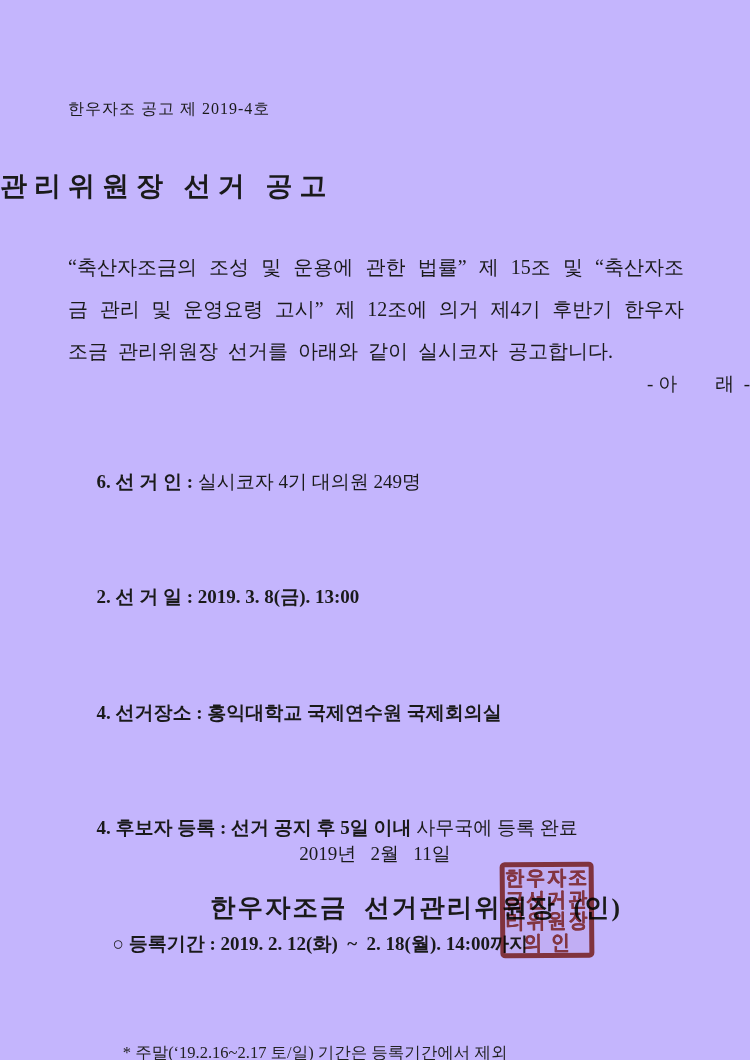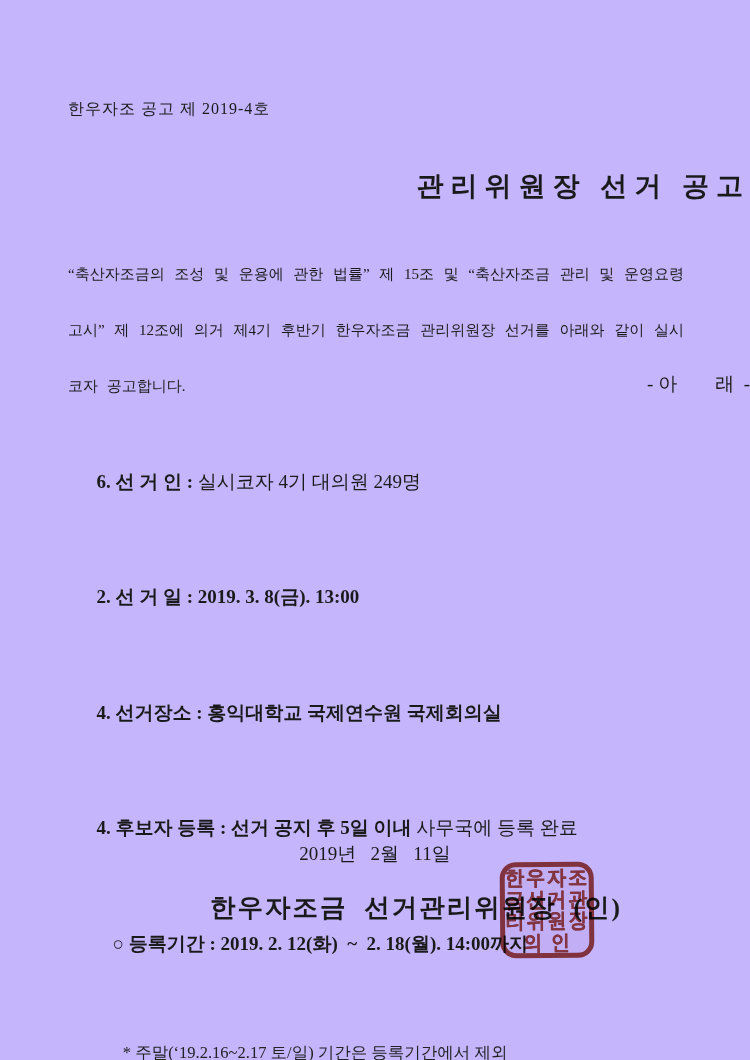--- a/index.html
+++ b/index.html
@@ -18,31 +18,31 @@
     position: absolute;
     top: 99px; left: 68px;
     font-size: 16px;
     letter-spacing: 1px;
     white-space: pre;
   }
   .title {
     position: absolute;
     top: 168px; left: 0;
     width: 100%;
-    text-align: right;
+    text-align: left;
     font-size: 27px;
     font-weight: bold;
     letter-spacing: 7px;
   }
   .intro {
     position: absolute;
     top: 246px; left: 68px;
     width: 616px;
-    font-size: 15px;
-    line-height: 56px;
+    font-size: 20px;
+    line-height: 42px;
     text-align: justify;
     word-spacing: 5px;
   }
   .below-heading {
     position: absolute;
     top: 371px; left: 0;
     width: 100%;
     text-align: right;
     font-size: 19px;
     white-space: pre;
@@ -76,21 +76,21 @@
     letter-spacing: 2px;
     white-space: pre;
     z-index: 1;
     margin-left: 41px;
   }
   .seal {
     position: absolute;
     left: 500px; top: 862px;
     width: 94px; height: 96px;
     border: 5px solid #9e372d;
-    border-radius: 16px;
+    border-radius: 5px;
     z-index: 2;
     mix-blend-mode: multiply;
     opacity: 0.92;
     display: flex;
     flex-direction: column;
     justify-content: space-around;
     align-items: center;
     background: rgba(190, 90, 80, 0.06);
     transform: rotate(-0.5deg);
   }

